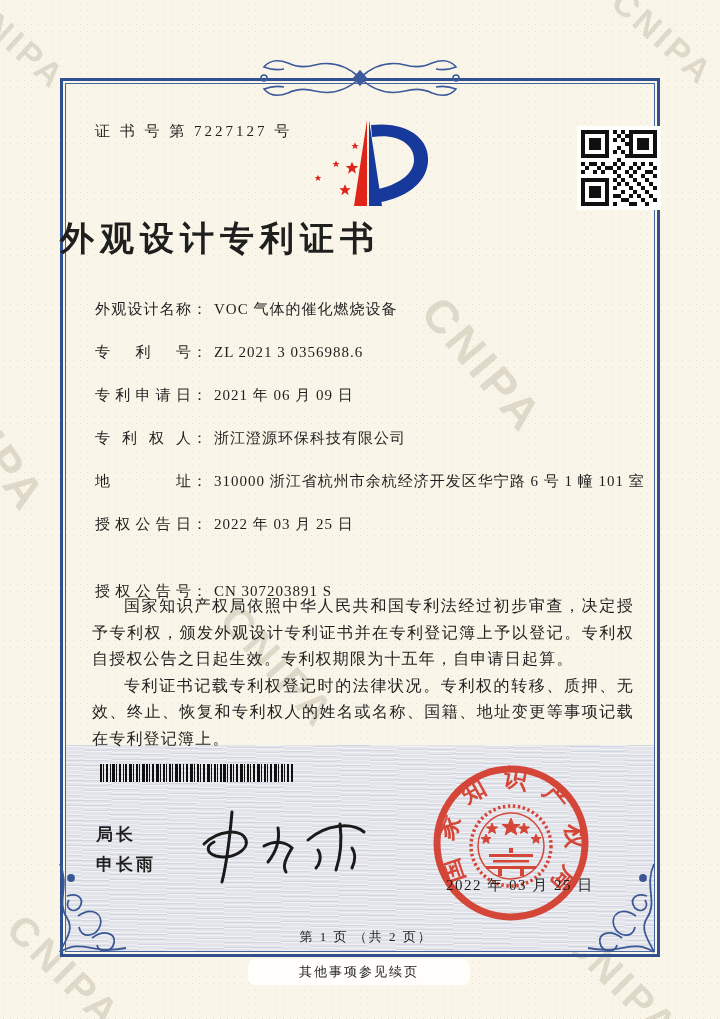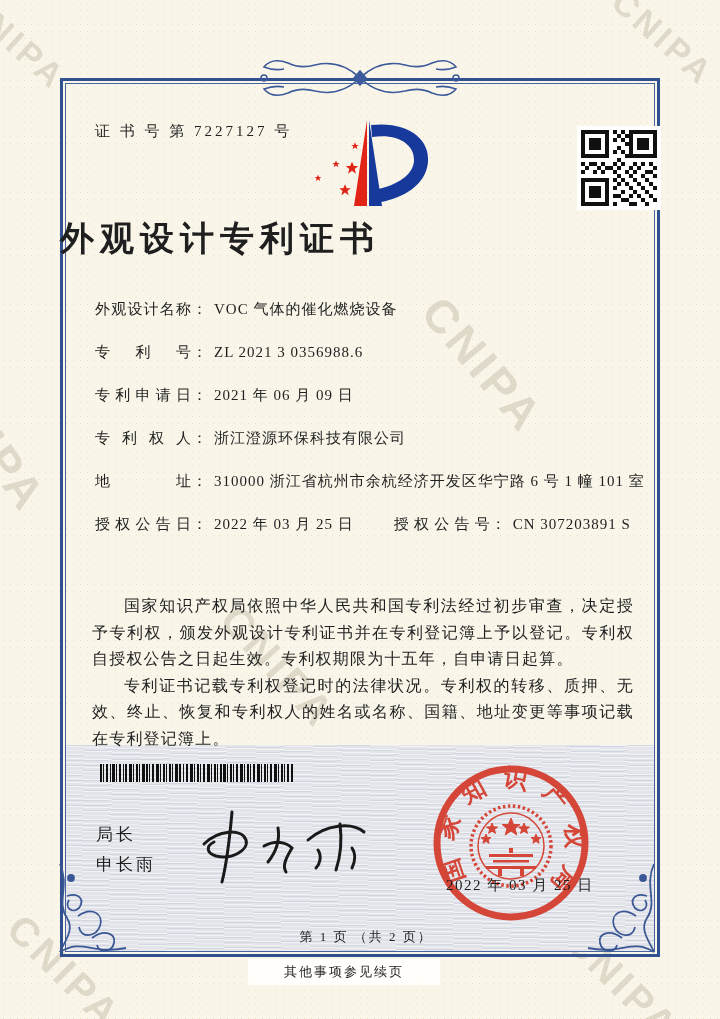--- a/index.html
+++ b/index.html
@@ -33,38 +33,38 @@
   .logo{ position:absolute; left:296px; top:116px; }
   .qr{ position:absolute; left:577px; top:126px; background:#fff; padding:4px; }
   .title{
     position:absolute; left:60px; top:216px; width:594px; 
     font-size:34px; font-weight:700; letter-spacing:6px;
   }
   .fields{ position:absolute; left:95px; top:296px; width:540px; font-size:15px; letter-spacing:1px; }
   .field-row{ line-height:27px; margin-bottom:16px; white-space:nowrap; }
   .flabel{ display:inline-block; width:97px; text-align:justify; text-align-last:justify; }
   .fvalue{ margin-left:6px; }
-  .grant-row{ display:flex; gap:40px; }
+  .grant-row{ display:flex; gap:40px;flex-direction:column; }
   .paragraphs{
     position:absolute; left:92px; top:593px; width:542px;
     font-size:16px; line-height:26.5px; letter-spacing:1.2px; text-align:justify;
   }
   .paragraphs p{ margin:0; text-indent:2em; }
   .barcode{ position:absolute; left:100px; top:764px; }
-  .signer{ position:absolute; left:96px; top:820px; font-size:17px; font-weight:400;
+  .signer{ position:absolute; left:96px; top:820px; font-size:17px; font-weight:700;
     letter-spacing:3px; line-height:30px; }
   .signature{ position:absolute; left:192px; top:806px; }
   .seal{ position:absolute; left:426px; top:758px; opacity:.93; }
   .seal-date{ position:absolute; left:446px; top:876px; font-size:15px; letter-spacing:1.5px;
     color:#1d1d1d; white-space:nowrap; }
   .page-num{ position:absolute; left:60px; top:928px; width:594px; text-align:center;
     font-size:13px; letter-spacing:2px;margin-left:9px; }
   .continuation{
     position:absolute; left:248px; top:959px; width:190px; text-align:center;
-    font-size:13px; letter-spacing:2px; background:rgba(255,255,252,.9); padding:4px 1px;
+    font-size:13px; letter-spacing:2px; background:rgba(255,255,252,.9); padding:4px 16px;border-radius:7px;
   }
 </style>
 </head>
 <body>
 
 <div class="page">
 
   <span class="wm" style="left:-18px;top:-14px;font-size:34px;transform:rotate(42deg);">CNIPA</span>
   <span class="wm" style="left:630px;top:-18px;font-size:34px;transform:rotate(42deg);">CNIPA</span>
   <span class="wm" style="left:-34px;top:360px;font-size:46px;transform:rotate(55deg);">CNIPA</span>

